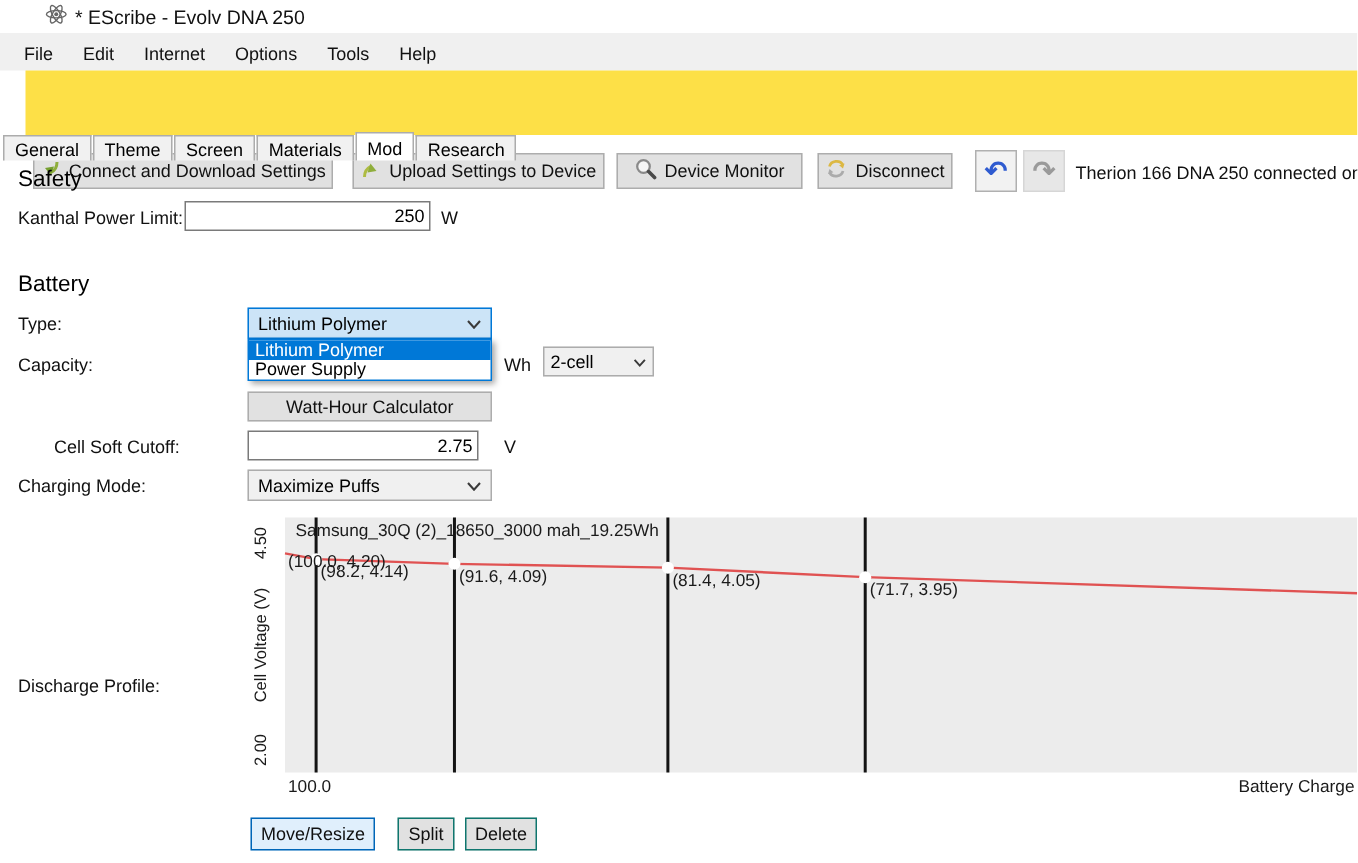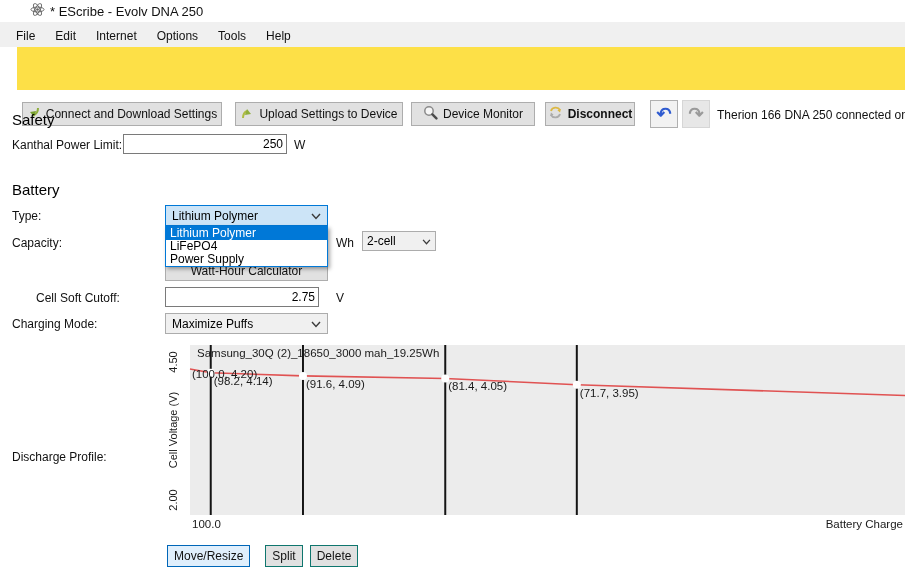--- a/index.html
+++ b/index.html
@@ -101,60 +101,67 @@
     </button>
     <button class="tb-btn" style="left:394px;width:124px;">
       <span class="tb-ico">
         <svg width="15" height="15" viewBox="0 0 15 15">
             <circle cx="6" cy="6" r="4.2" fill="#f6f6f6" stroke="#8a8a8a" stroke-width="1.5"></circle>
             <line x1="9.4" y1="9.4" x2="13.4" y2="13.4" stroke="#4a4a4a" stroke-width="2.4" stroke-linecap="round"></line>
           </svg>
       </span>
       <span>Device Monitor</span>
     </button>
-    <button class="tb-btn" style="left:528px;width:90px;font-weight:bold;">
+    <button class="tb-btn" style="left:528px;width:90px;">
       <span class="tb-ico">
         <svg width="15" height="15" viewBox="0 0 15 15">
             <path d="M3 6 A4.8 4.3 0 0 1 12 5" fill="none" stroke="#dcb843" stroke-width="1.8"></path>
             <path d="M13 4 L12 7.4 L9.4 5.2 Z" fill="#dcb843"></path>
             <path d="M12 9 A4.8 4.3 0 0 1 3 10" fill="none" stroke="#ababab" stroke-width="1.8"></path>
             <path d="M2 11 L3 7.6 L5.6 9.8 Z" fill="#ababab"></path>
           </svg>
       </span>
       <span>Disconnect</span>
     </button>
     <button class="icon-btn undo" style="left:633px;">
         <span>↶</span>
       </button>
     <button class="icon-btn redo" style="left:665px;">
         <span>↷</span>
       </button>
     <span class="conn-status">Therion 166 DNA 250 connected on USB.</span>
   </div>
 
+  <div class="tabstrip" id="tabstrip">
+      <span class="tab">General</span>
+      <span class="tab">Theme</span>
+      <span class="tab">Screen</span>
+      <span class="tab">Materials</span>
+      <span class="tab selected">Mod</span>
+      <span class="tab">Research</span>
+    </div>
 
   <div class="heading" style="left:12px;top:111px;">Safety</div>
   <div class="lbl" style="left:12px;top:138px;">Kanthal Power Limit:</div>
   <input class="tbox" style="left: 123px; top: 134px; width: 164px;" value="250">
   <div class="lbl" style="left:294px;top:138px;">W</div>
 
   <div class="heading" style="left:12px;top:181px;">Battery</div>
 
   <div class="lbl" style="left:12px;top:209px;">Type:</div>
   <div class="combo open" style="left:165px;top:205px;width:163px;">
     <span>Lithium Polymer</span>
     <span class="chev">
       <svg width="10" height="7" viewBox="0 0 10 7">
           <polyline points="1,1 5,5.5 9,1" fill="none" stroke="#3b3b3b" stroke-width="1.4"></polyline>
         </svg>
     </span>
   </div>
   <div class="droplist" id="type-droplist" style="left:165px;top:226px;width:163px;">
       <div class="opt selected">Lithium Polymer</div>
-      <div class="opt">LiFePO4</div>
       <div class="opt">Power Supply</div>
     </div>
 
   <div class="lbl" style="left:12px;top:236px;">Capacity:</div>
   <div class="lbl" style="left:336px;top:236px;">Wh</div>
   <div class="combo" style="left:362px;top:231px;width:74px;height:20px;padding:0 4px;">
     <span>2-cell</span>
     <span class="chev" style="margin-left:2px;">
       <svg width="9" height="6" viewBox="0 0 10 7">
           <polyline points="1,1 5,5.5 9,1" fill="none" stroke="#3b3b3b" stroke-width="1.5"></polyline>

